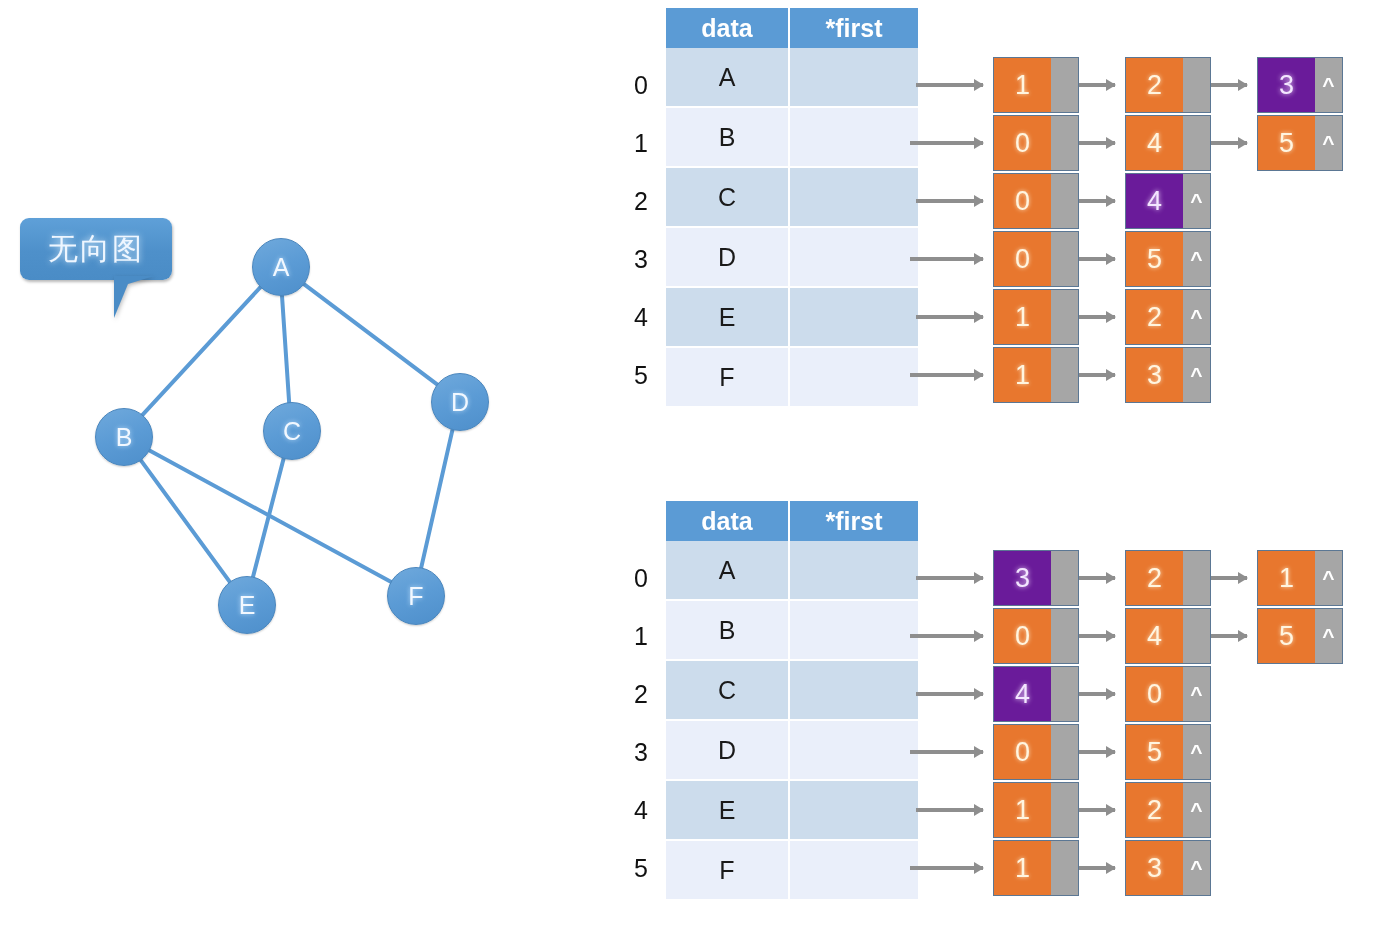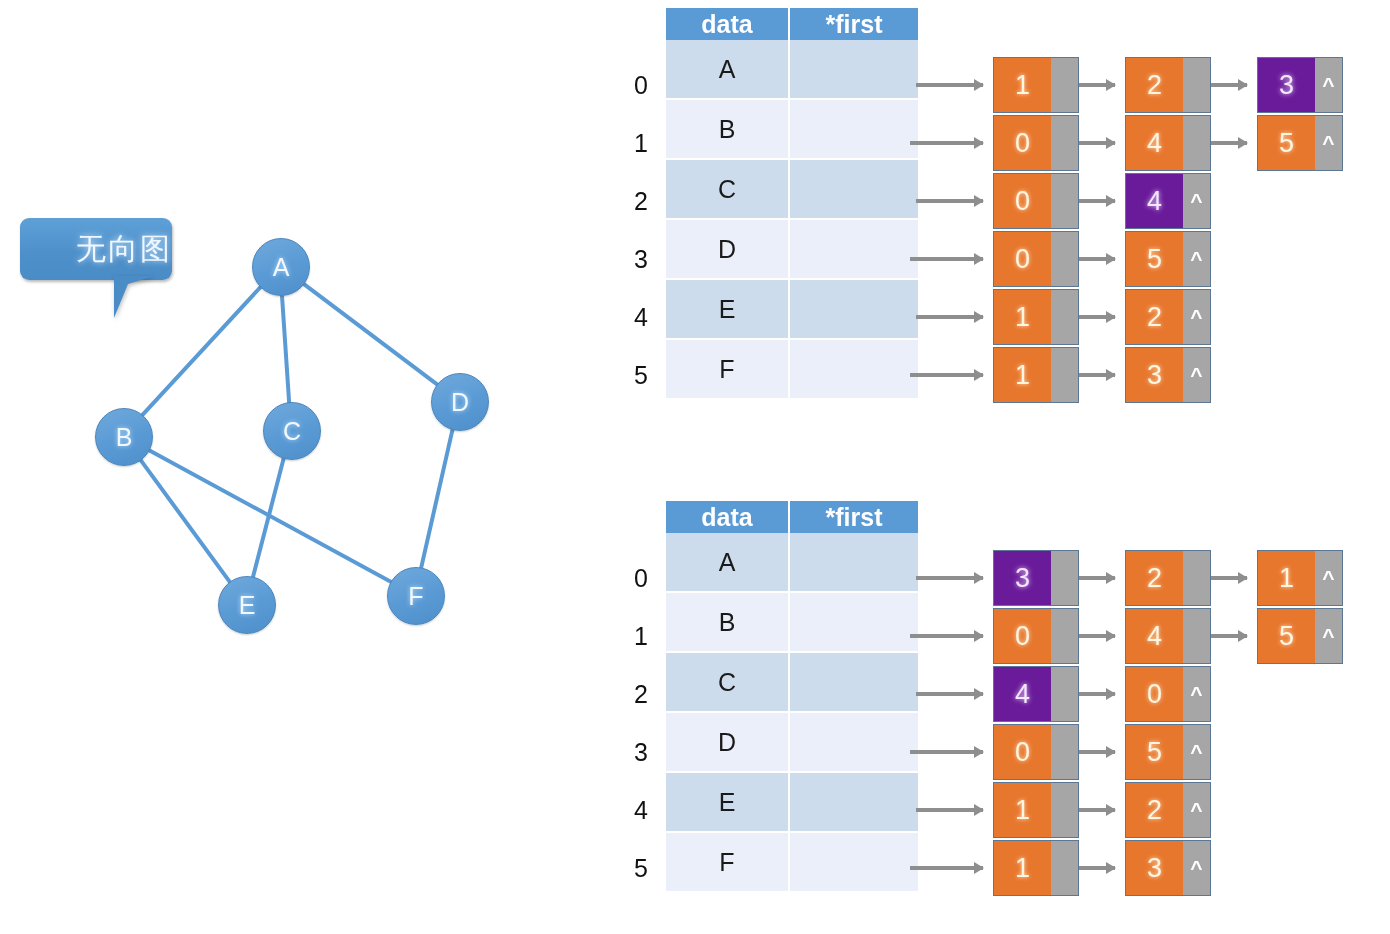--- a/index.html
+++ b/index.html
@@ -19,21 +19,20 @@
     background:linear-gradient(180deg,#5fa0d8 0%,#4e90ca 55%,#4a8cc6 100%);
     border-radius:9px;
     box-shadow:1px 2px 3px rgba(0,0,0,.28);
   }
   .bubble-text{
     position:absolute;left:0;top:0;width:152px;height:62px;
     display:flex;align-items:center;justify-content:center;
     color:#eef6ff;font-size:30px;letter-spacing:2px;
     text-shadow:0 0 6px rgba(220,240,255,.95);
     font-family:"DejaVu Sans","Liberation Sans",sans-serif;
-    padding-left:28px;
   }
   .bubble-tail{
     position:absolute;left:114px;top:276px;
     width:0;height:0;
     border-left:14px solid #4a8cc6;
     border-right:26px solid transparent;
     border-top:8px solid #4a8cc6;
     border-bottom:34px solid transparent;
     filter:drop-shadow(1px 2px 2px rgba(0,0,0,.25));
   }
@@ -53,21 +52,21 @@
   
   .adjblock{position:absolute;}
 
   table.adj{
     border-collapse:separate;border-spacing:0;
     position:absolute;left:0;top:0;
   }
   table.adj th{
     background:#5b9bd5;color:#ffffff;
     font-size:25px;font-weight:bold;
-    height:32px;padding:0;text-align:center;
+    height:40px;padding:0;text-align:center;
     border-right:2px solid #ffffff;
   }
   table.adj th:last-child{border-right:none;}
   table.adj td{
     padding:0;height:58px;text-align:center;
     font-size:25px;color:#1a1a1a;font-weight:400;
     border-right:2px solid #ffffff;
     border-bottom:2px solid #ffffff;
   }
   table.adj td:last-child{border-right:none;}

